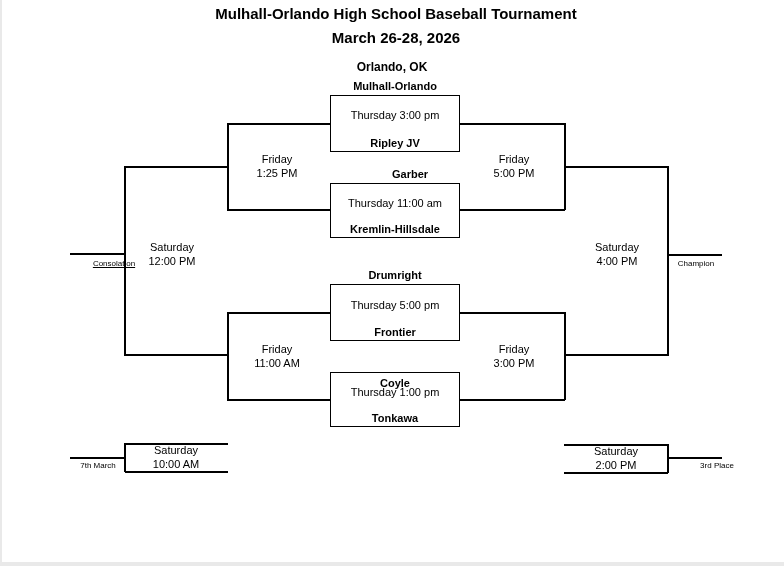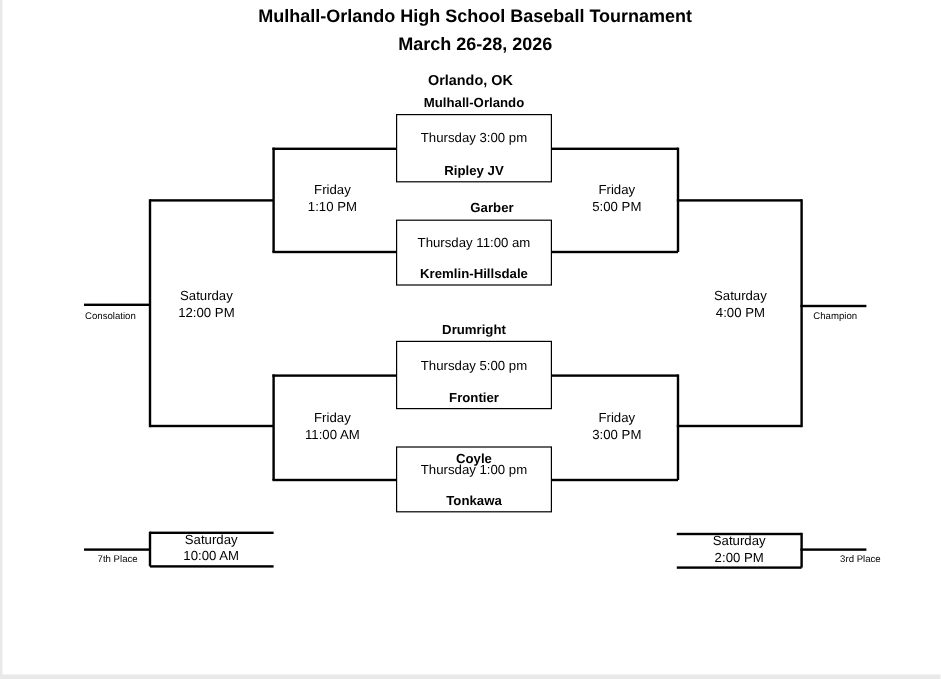--- a/index.html
+++ b/index.html
@@ -89,21 +89,21 @@
   <div class="t team" style="left:395px;top:269px;">Drumright</div>
   <div class="t time" style="left:395px;top:299px;">Thursday 5:00 pm</div>
   <div class="t team" style="left:395px;top:326px;">Frontier</div>
 
   <div class="t team" style="left:395px;top:357px;margin-top:20px;">Coyle</div>
   <div class="t time" style="left:395px;top:386px;">Thursday 1:00 pm</div>
   <div class="t team" style="left:395px;top:412px;text-align:right;">Tonkawa</div>
 
   <div class="t round" style="left:277px;top:153px;">
     <span>Friday</span>
-    <span>1:10 PM</span>
+    <span>1:25 PM</span>
   </div>
   <div class="t round" style="left:514px;top:153px;">
     <span>Friday</span>
     <span>5:00 PM</span>
   </div>
   <div class="t round" style="left:277px;top:343px;">
     <span>Friday</span>
     <span>11:00 AM</span>
   </div>
   <div class="t round" style="left:514px;top:343px;">
@@ -120,18 +120,18 @@
   </div>
   <div class="t round" style="left:176px;top:444px;">
     <span>Saturday</span>
     <span>10:00 AM</span>
   </div>
   <div class="t round" style="left:616px;top:445px;">
     <span>Saturday</span>
     <span>2:00 PM</span>
   </div>
 
-  <div class="t place" style="left:92px;top:259px;">Consolation</div>
+  <div class="t place" style="left:114px;top:259px;text-decoration:underline;">Consolation</div>
   <div class="t place" style="left:696px;top:259px;">Champion</div>
-  <div class="t place" style="left:98px;top:461px;">7th Place</div>
+  <div class="t place" style="left:98px;top:461px;">7th March</div>
   <div class="t place" style="left:697px;top:461px;margin-left:20px;">3rd Place</div>
 
 </div>
 
 </body></html>

